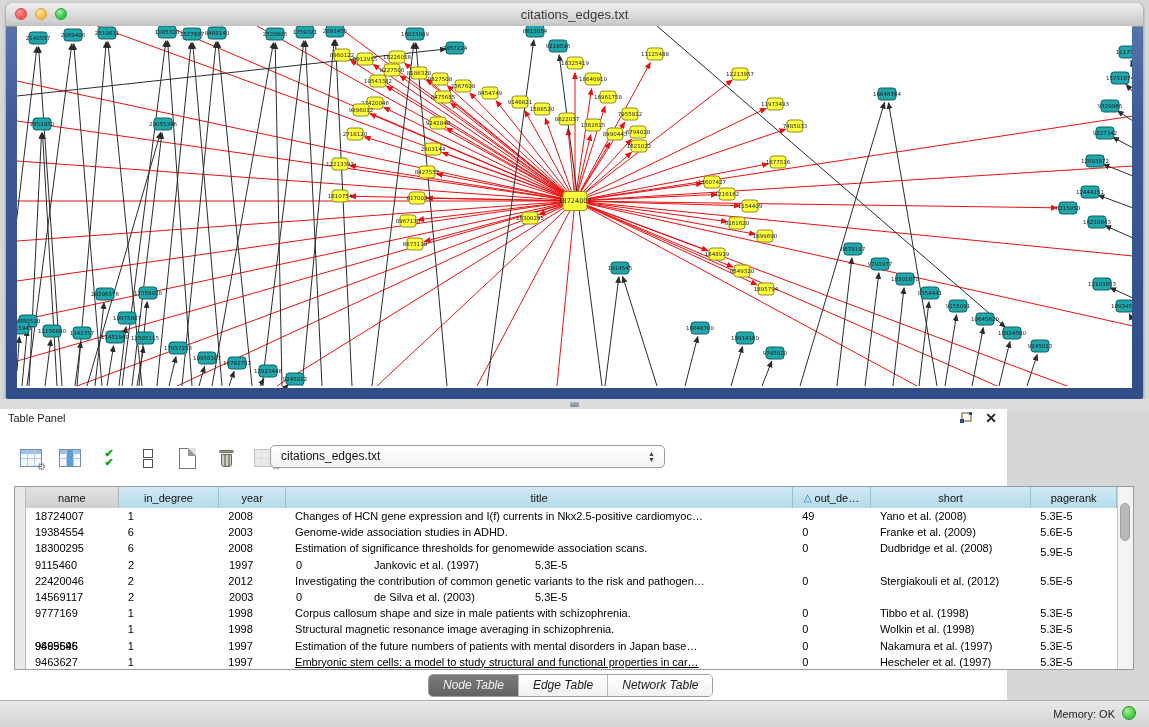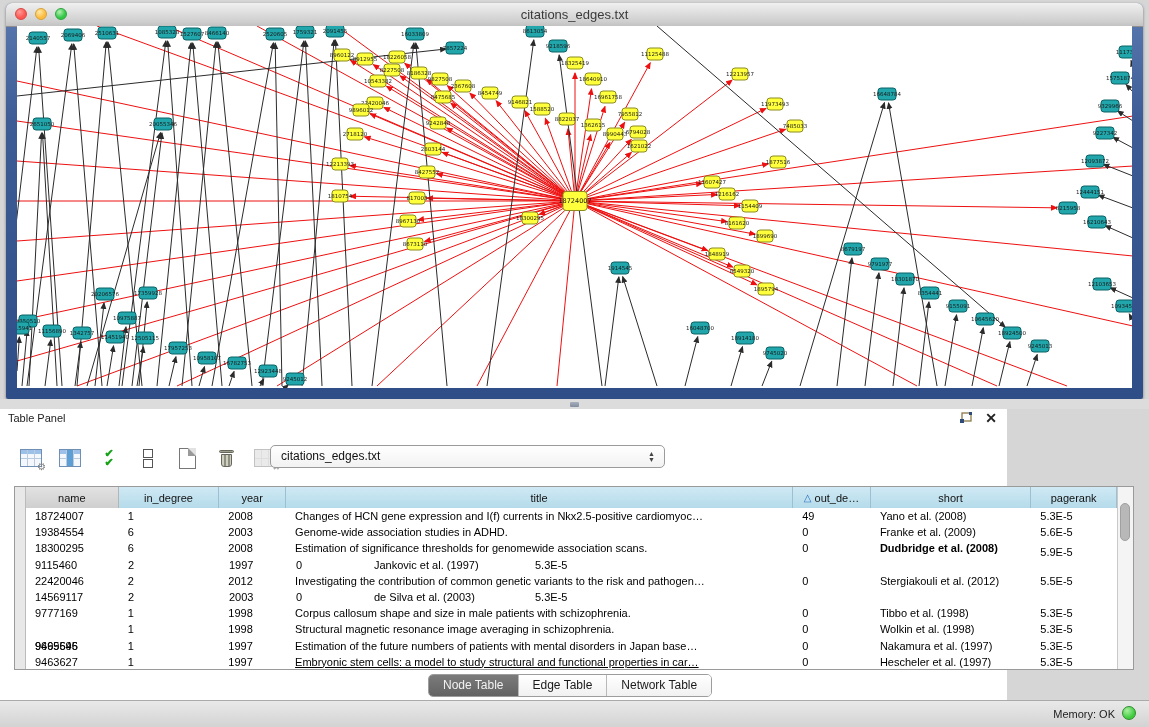--- a/index.html
+++ b/index.html
@@ -89,20 +89,21 @@
     white-space:nowrap;overflow:hidden;
   }
   .vscroll{width:15px;background:#f4f4f4;border-left:1px solid #c9c9c9;position:relative;}
   .vthumb{position:absolute;left:2px;top:16px;width:10px;height:38px;background:#b8b8b8;border-radius:6px;border:1px solid #a0a0a0;box-sizing:border-box;}
   
   .tp-tabs{position:absolute;left:0;top:261px;width:100%;height:30px;}
   .seg{
     position:absolute;left:428px;top:4px;height:21px;display:flex;
     border:1px solid #9d9d9d;border-radius:5px;overflow:hidden;background:#fff;
     box-shadow:0 1px 0 rgba(255,255,255,.6);
+    font-style:italic;
   }
   .seg-btn{
     height:21px;line-height:21px;font-size:12px;color:#1a1a1a;padding:0 14px;
     border-right:1px solid #b9b9b9;background:linear-gradient(180deg,#ffffff,#f1f1f1);
   }
   .seg-btn:last-child{border-right:none;}
   .seg-btn.active{
     background:linear-gradient(180deg,#7b7b7b,#636363);color:#f2f2f2;
   }
   
@@ -812,21 +813,21 @@
               <div class="tcell" style="width: 78px;">0</div>
               <div class="tcell" style="width: 161px;">Franke et al. (2009)</div>
               <div class="tcell" style="width: 86px;">5.6E-5</div>
             </div>
             <div class="trow">
               <div class="tcell" style="width: 93px;">18300295</div>
               <div class="tcell" style="width: 101px;">6</div>
               <div class="tcell" style="width: 67px;">2008</div>
               <div class="tcell" style="width: 509px;">Estimation of significance thresholds for genomewide association scans.</div>
               <div class="tcell" style="width: 78px;">0</div>
-              <div class="tcell" style="width: 161px; font-weight: bold;">Dudbridge et al. (2008)</div>
+              <div class="tcell" style="width: 161px;">Dudbridge et al. (2008)</div>
               <div class="tcell" style="width: 86px; margin-top: 7px;">5.9E-5</div>
             </div>
             <div class="trow">
               <div class="tcell" style="width: 93px;">9115460</div>
               <div class="tcell" style="width: 101px;">2</div>
               <div class="tcell" style="width: 67px;">1997</div>
               <div class="tcell" style="width: 78px;">0</div>
               <div class="tcell" style="width: 161px;">Jankovic et al. (1997)</div>
               <div class="tcell" style="width: 86px;">5.3E-5</div>
             </div>

